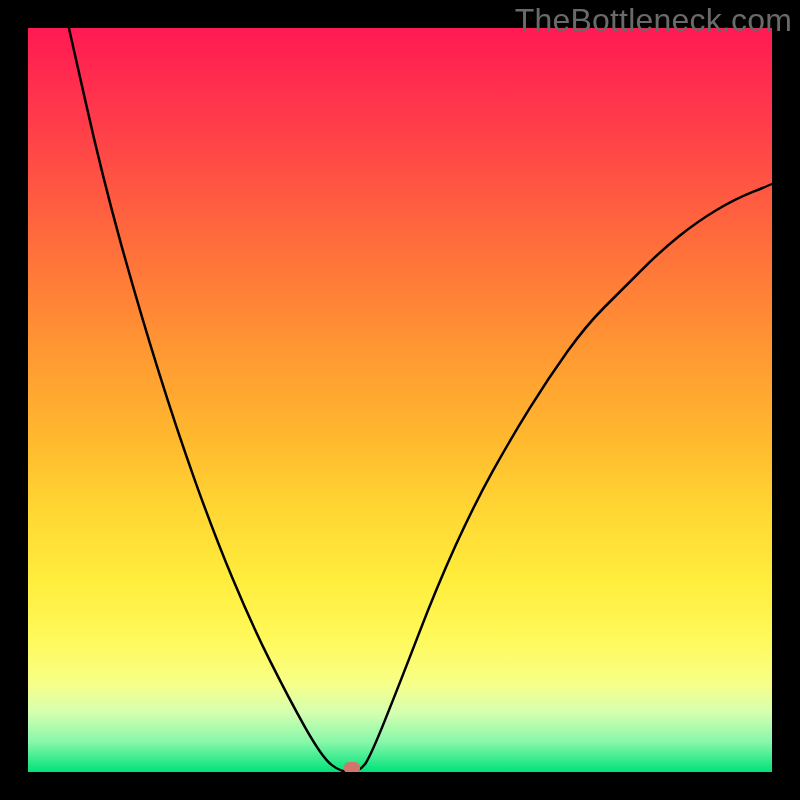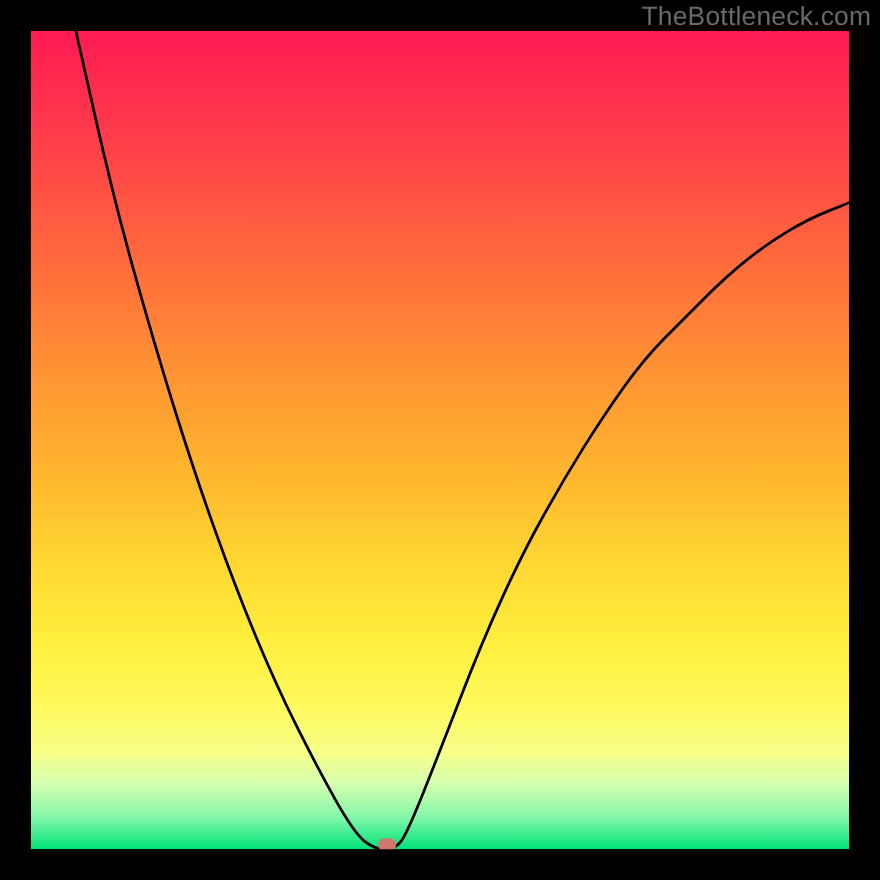--- a/index.html
+++ b/index.html
@@ -45,21 +45,21 @@
       #d5ffb0 92%,
       #86f7a9 96%,
       #00e27a 100%
     );
   }
   .watermark {
     position: absolute;
     top: 2px;
     right: 8px;
     color: #6a6a6a;
-    font-size: 24px;
+    font-size: 32px;
     font-weight: 400;
     letter-spacing: 0.2px;
     z-index: 5;
   }
   svg.curve {
     position: absolute;
     inset: 0;
     width: 100%;
     height: 100%;
     z-index: 2;

